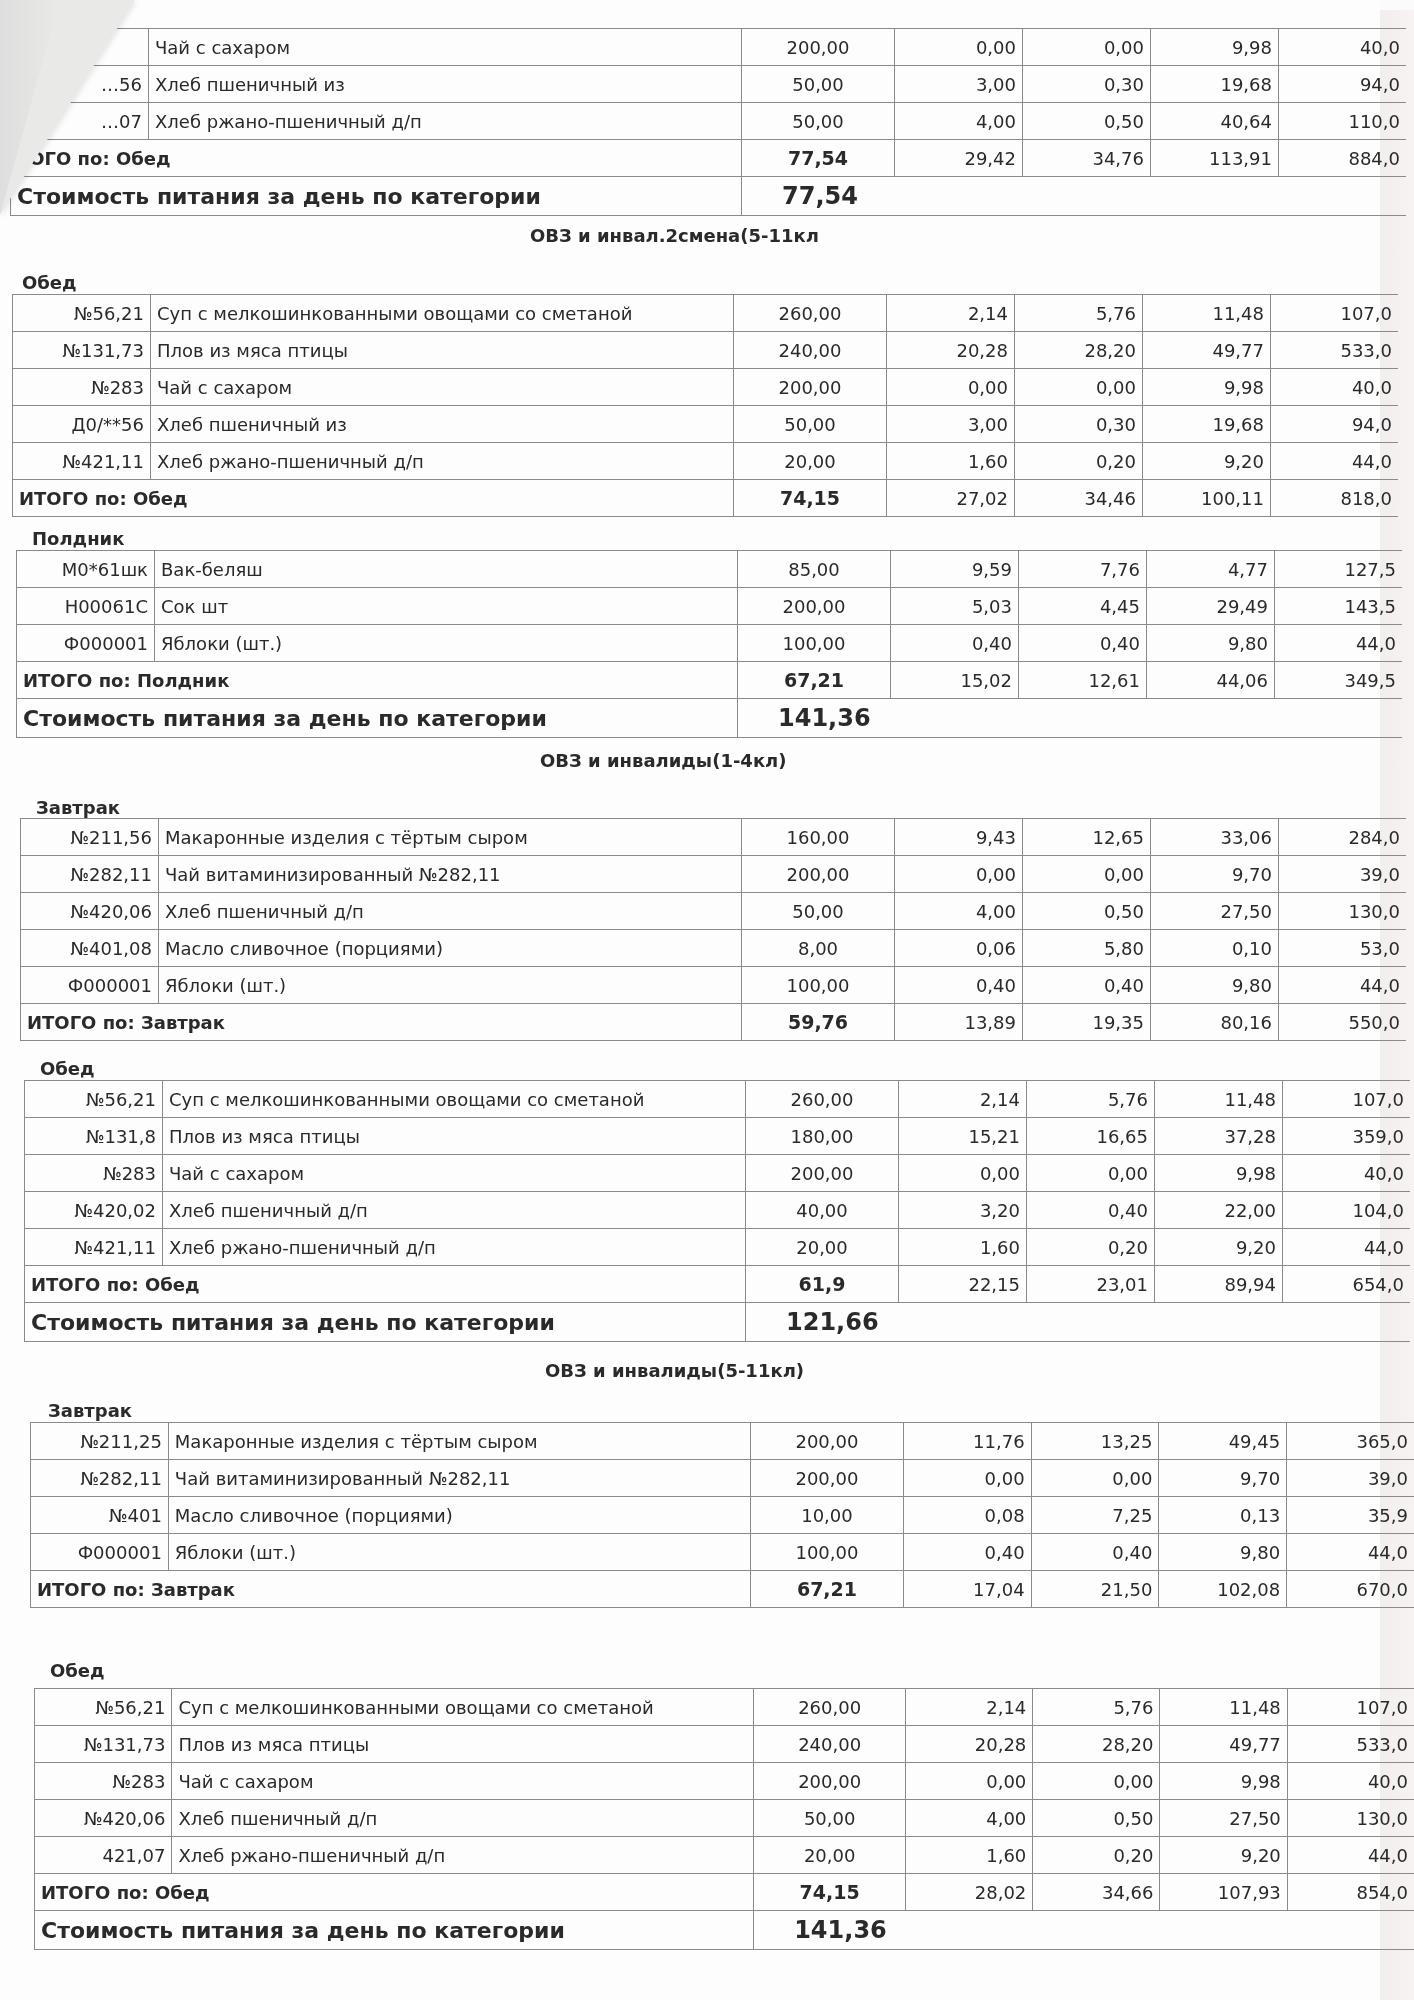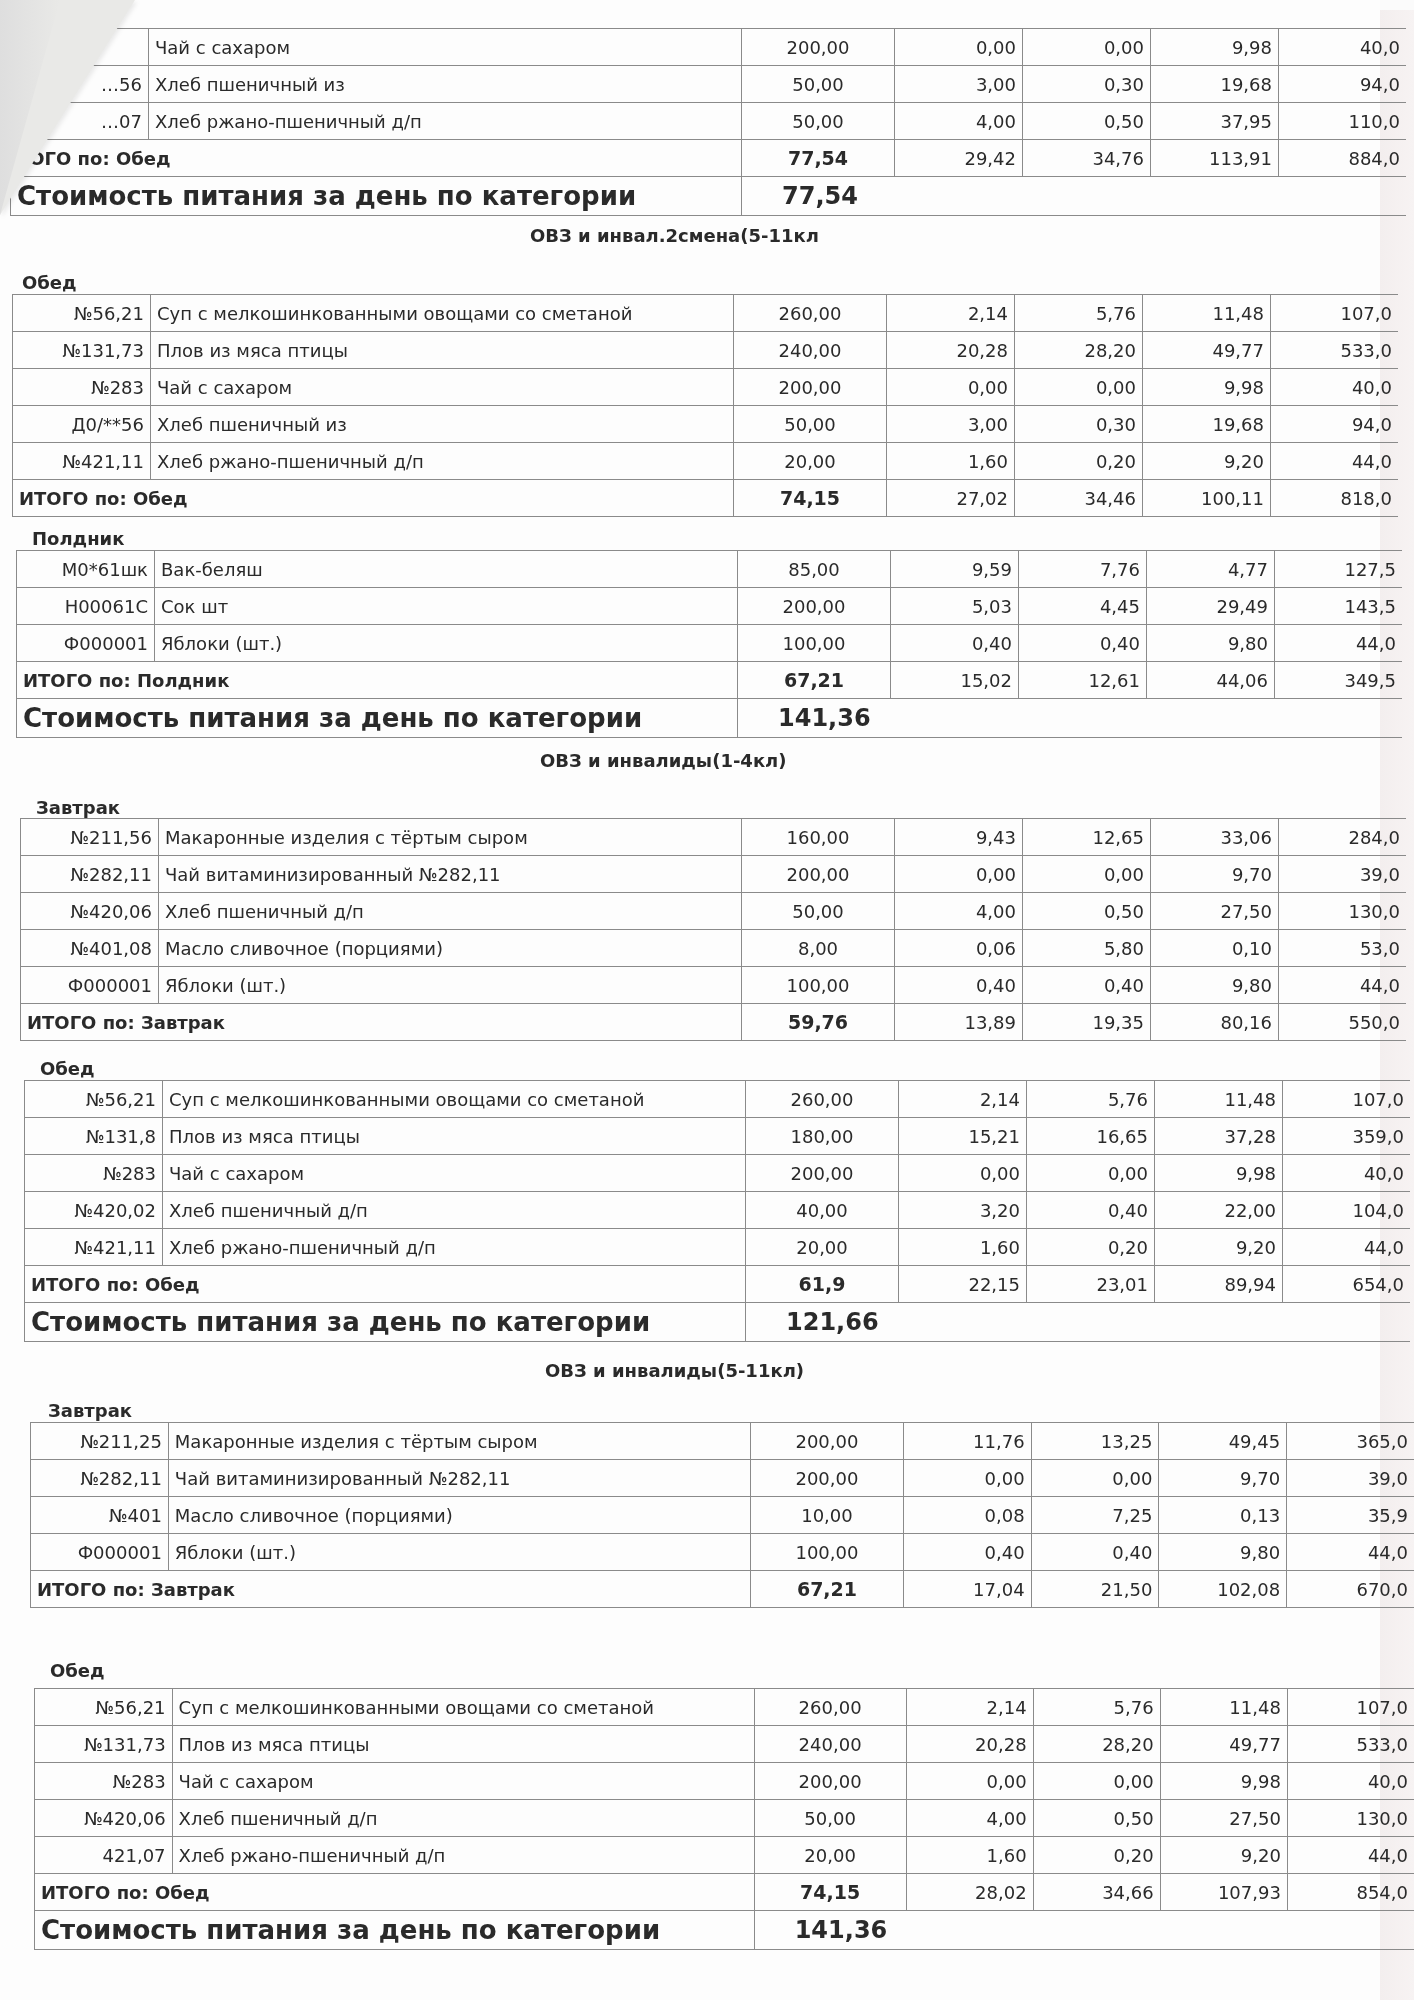--- a/index.html
+++ b/index.html
@@ -37,21 +37,21 @@
     height: 36px; padding: 0 6px; font-size: 18px;
     white-space: nowrap; vertical-align: middle;
   }
   td.code { width: 125px; text-align: right; }
   td.name { width: 590px; }
   td.num  { width: 115px; text-align: right; }
   td.w    { text-align: center; width: 140px; }
   tr.total td { font-weight: bold; }
   tr.total td.num { font-weight: normal; }
   tr.total td.w { font-weight: bold; font-size: 19px; }
-  td.cost-label { font-weight: bold; font-size: 26px; height: 38px; }
+  td.cost-label { font-weight: bold; font-size: 22px; height: 38px; }
   td.cost-value { font-weight: bold; font-size: 24px; padding-left: 40px; text-align: left; }
   .meal-title {
     position: absolute; font-weight: bold; font-size: 18px;
   }
   .cat-title {
     position: absolute; font-weight: bold; font-size: 18px;
   }
 </style>
 </head>
 <body>
@@ -80,21 +80,21 @@
     <td class="num">0,30</td>
     <td class="num">19,68</td>
     <td class="num" style="border-right:none">94,0</td>
   </tr>
   <tr>
     <td class="code">…07</td>
     <td class="name" style="width:580px">Хлеб ржано-пшеничный д/п</td>
     <td class="w">50,00</td>
     <td class="num">4,00</td>
     <td class="num">0,50</td>
-    <td class="num">37,95</td>
+    <td class="num">40,64</td>
     <td class="num" style="border-right:none">110,0</td>
   </tr>
   <tr class="total">
     <td colspan="2">ТОГО по: Обед</td>
     <td class="w">77,54</td>
     <td class="num">29,42</td>
     <td class="num">34,76</td>
     <td class="num">113,91</td>
     <td class="num" style="border-right:none">884,0</td>
   </tr>

